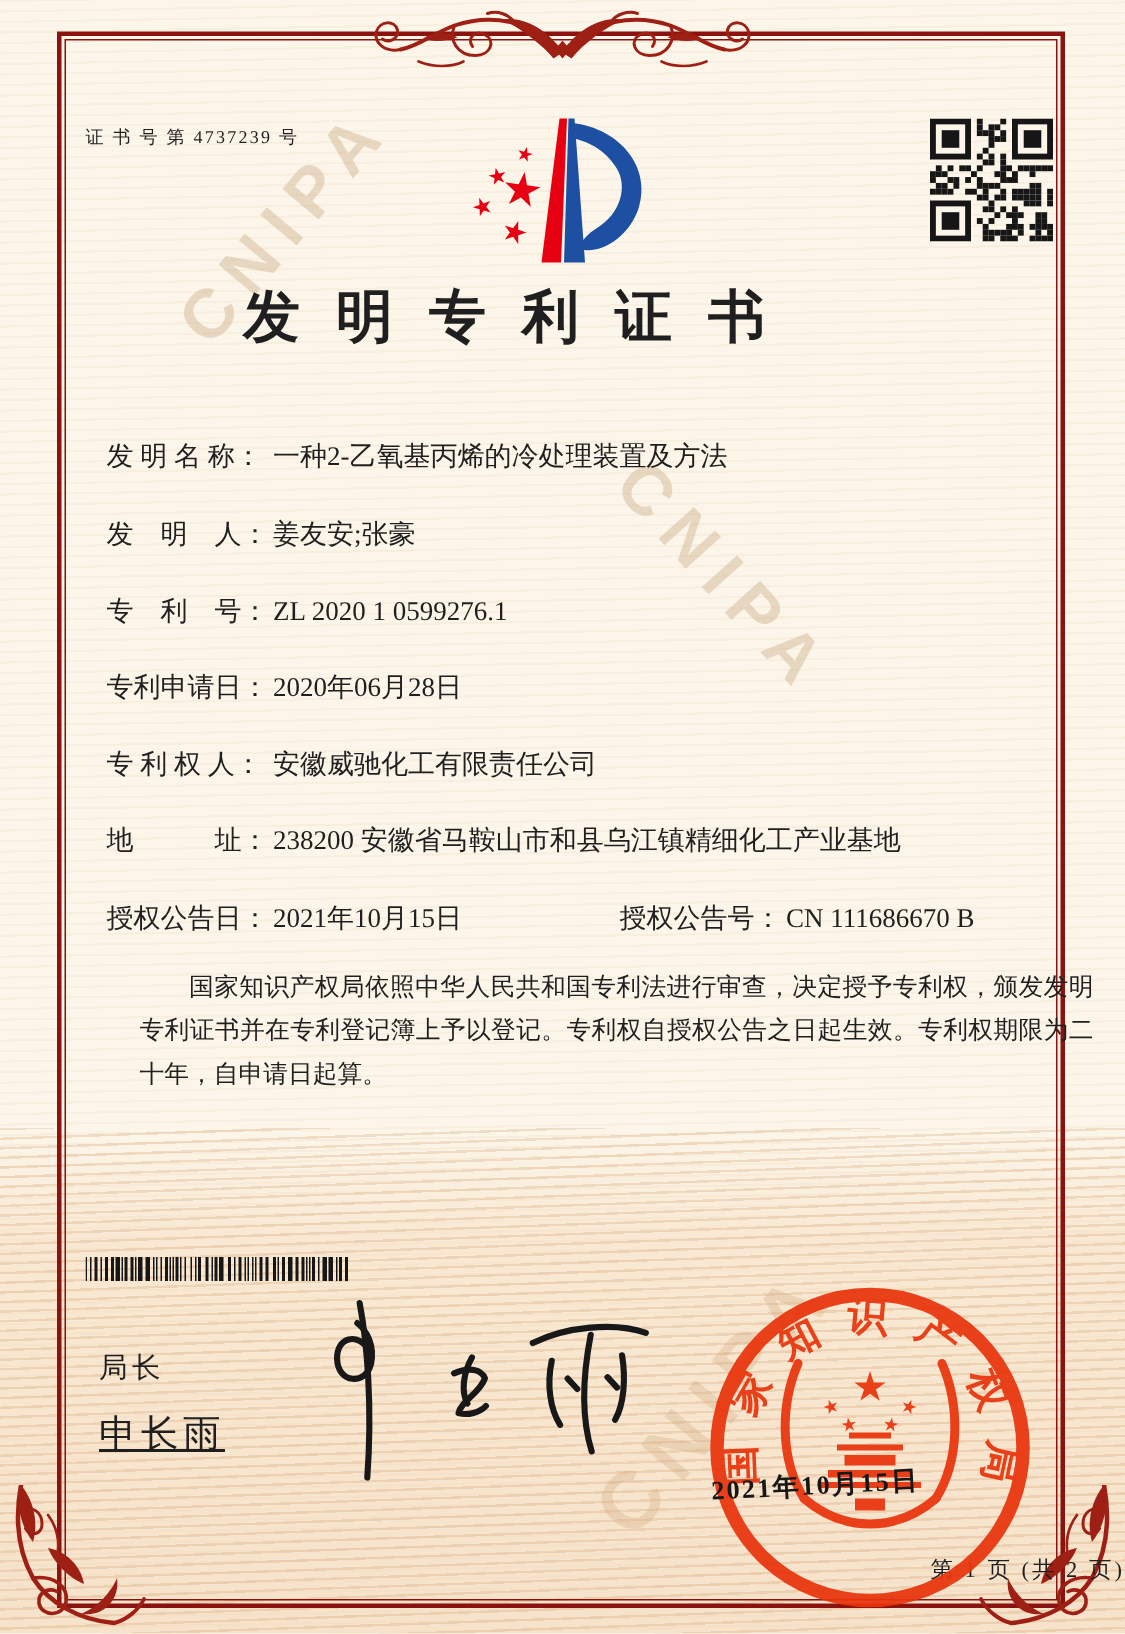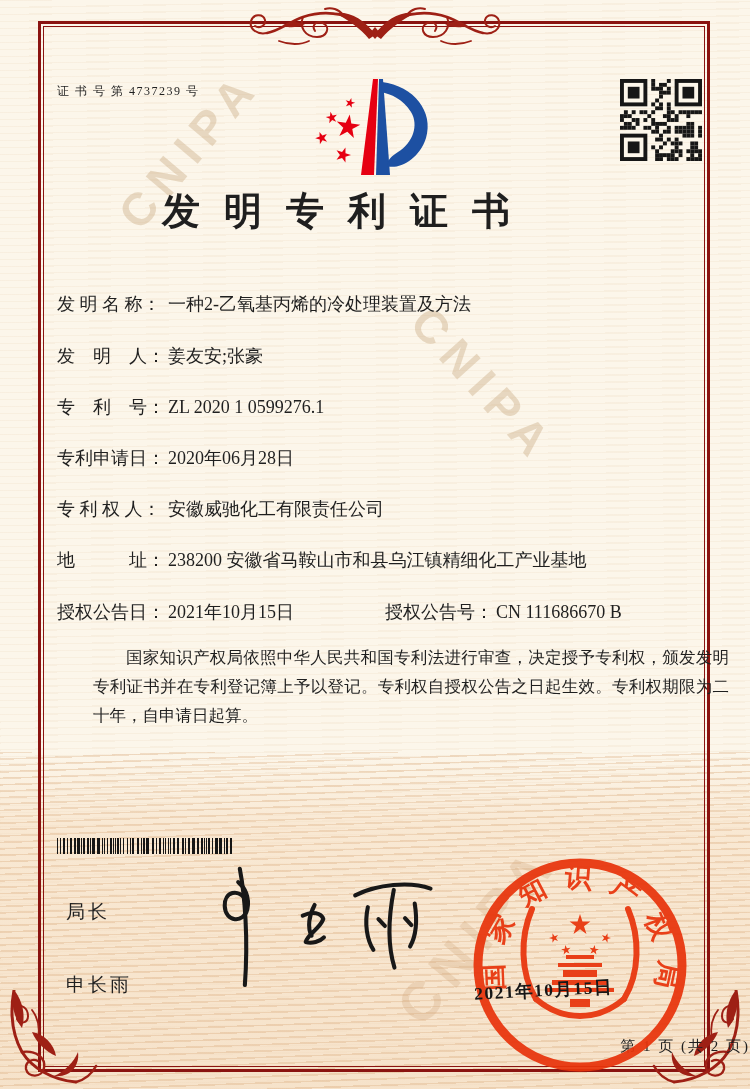--- a/index.html
+++ b/index.html
@@ -28,28 +28,28 @@
   .wm2{left:440px;top:296px;font-size:46px;transform:rotate(48deg);transform-origin:0 0;}
   .wm3{left:408px;top:985px;font-size:54px;transform:rotate(-50deg);transform-origin:0 50%;color:rgba(205,160,120,.28);}
   
   .certno{left:57px;top:83px;font-size:12px;letter-spacing:1.5px;z-index:5;}
   .logo{left:286px;top:76px;width:148px;height:104px;z-index:5;}
   .qr{left:620px;top:79px;width:82px;height:82px;z-index:5;}
   .title{left:0;top:186px;width:672px;text-align:center;font-size:38px;font-weight:700;
          letter-spacing:24px;text-indent:24px;z-index:5;}
   
   .row{left:57px;font-size:18px;white-space:nowrap;z-index:5;}
-  .row .lbl{display:inline-block;width:111px;}
+  .row .lbl{display:inline-block;width:111px;margin-left:14px;}
   .row .v1{display:inline-block;width:217px;}
   
   .bodytxt{left:57px;top:643px;width:636px;z-index:5;font-size:16.5px;line-height:29px;text-align:justify;margin-left:36px;}
   .bodytxt p{margin:0;text-indent:2em;}
   .barcode{left:57px;top:838px;z-index:5;}
   .director-title{left:66px;top:899px;font-size:19px;letter-spacing:3px;z-index:5;}
-  .director-name{left:66px;top:972px;font-size:19px;letter-spacing:3px;z-index:5;}
+  .director-name{left:66px;top:939px;font-size:25px;letter-spacing:3px;z-index:5;text-decoration:underline;}
   .sig{left:195px;top:862px;width:240px;height:138px;z-index:5;}
   .seal{left:466px;top:851px;width:228px;height:228px;z-index:6;}
   .seal-date{left:474px;top:977px;width:180px;font-size:17.5px;font-weight:600;letter-spacing:1.5px;
              color:#171717;transform:rotate(-3deg);z-index:7;white-space:nowrap;}
   .footer{left:0;top:1037px;width:750px;text-align:right;font-size:15px;letter-spacing:2px;z-index:5;}
 </style>
 </head>
 <body>
 
 <svg width="0" height="0" style="position:absolute">

